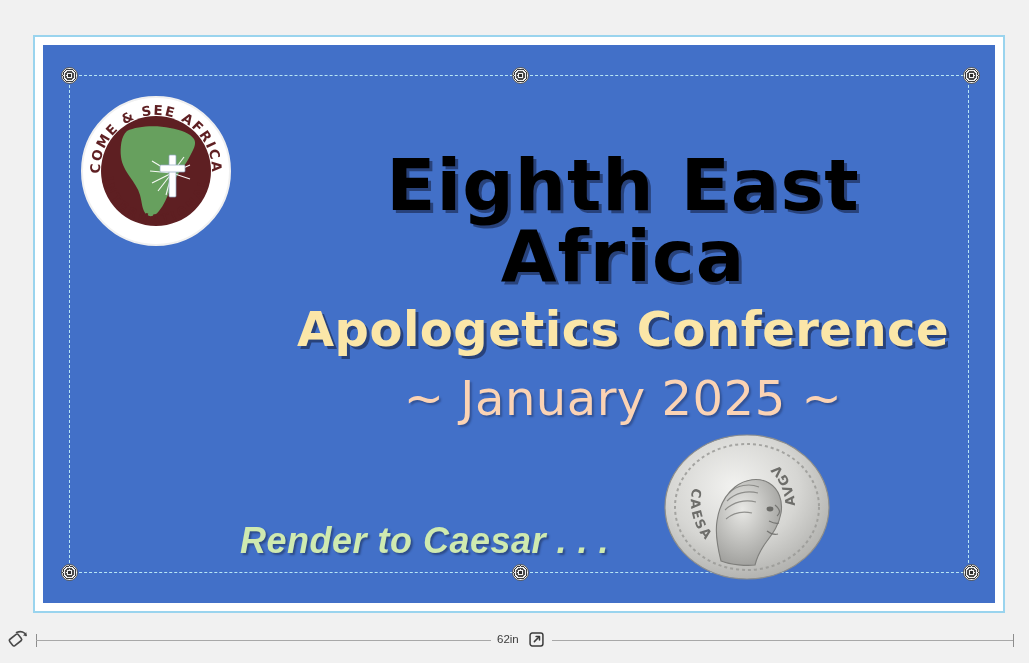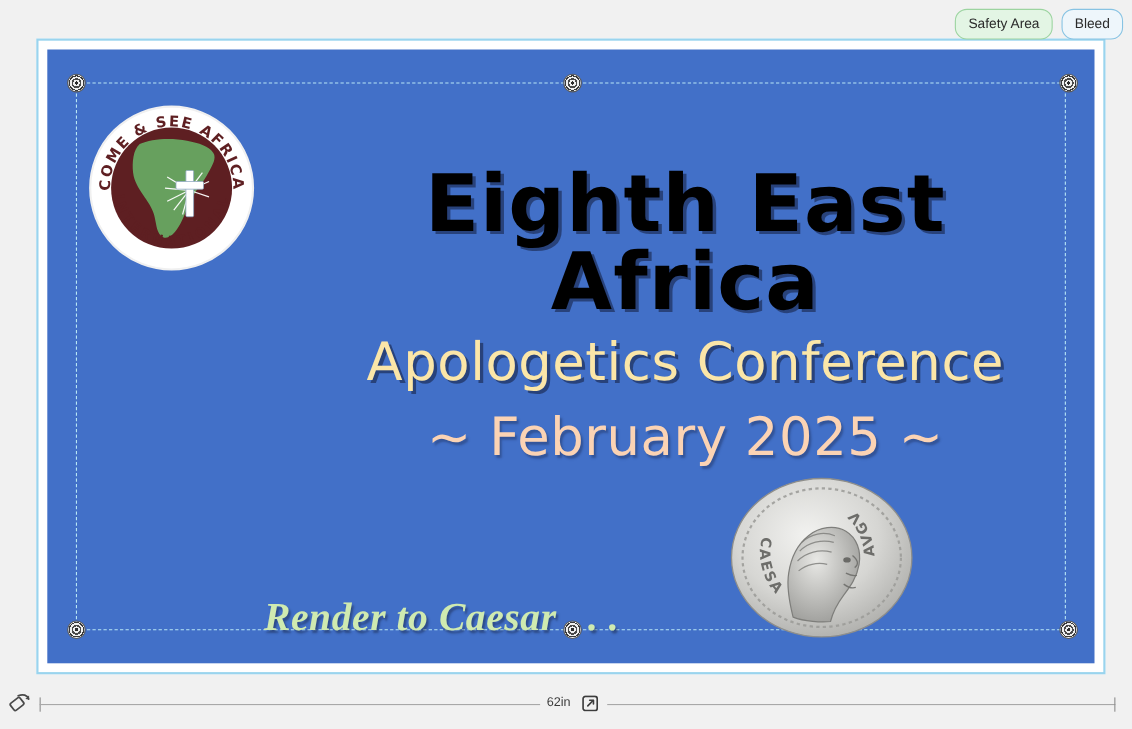--- a/index.html
+++ b/index.html
@@ -218,21 +218,21 @@
     font-weight: bold;
     font-size: 72px;
     line-height: 0.98;
     color: #000000;
     letter-spacing: 1px;
     text-shadow: 3px 3px 0 rgba(20,30,60,0.55);
     margin: 0;
   }
   .title-sub {
     font-family: "DejaVu Sans", sans-serif;
-    font-weight: normal;
+    font-weight: bold;
     font-size: 48px;
     line-height: 1.1;
     color: #fbe6a8;
     letter-spacing: 0.5px;
     text-shadow: 3px 3px 0 rgba(20,30,60,0.55);
     margin: 12px 0 0 0;
   }
   .date-line {
     position: absolute;
     left: 210px;
@@ -244,50 +244,45 @@
     font-size: 48px;
     color: #fbd3b4;
     letter-spacing: 0.5px;
     text-shadow: 2px 2px 2px rgba(20,30,60,0.35);
     z-index: 7;
   }
   .tagline {
     position: absolute;
     left: 197px;
     top: 475px;
-    font-family: Liberation Serif, serif;
+    font-family: Liberation Sans, sans-serif;
     font-style: italic;
     font-weight: bold;
     font-size: 36px;
     color: #cfeab0;
     letter-spacing: 0.5px;
     text-shadow: 2px 2px 2px rgba(20,30,60,0.45);
     z-index: 7;
-    margin-top: 20px;
   }
 
   
   .coin {
     position: absolute;
     left: 620px;
     top: 388px;
     width: 168px;
     height: 148px;
     z-index: 7;
   }
 </style>
 </head>
 <body>
 
 <div id="app">
 
-  <div class="guide-pills">
-    <div class="pill pill-safety">Safety Area</div>
-    <div class="pill pill-bleed">Bleed</div>
-  </div>
 
 
   <div class="artboard-wrap">
     <div class="banner">
 
       <div class="guide h top"></div>
       <div class="guide h bottom"></div>
       <div class="guide v left"></div>
       <div class="guide v right"></div>
 
@@ -338,21 +333,21 @@
             <textPath href="#arcBot" startOffset="50%" text-anchor="middle">INTERNATIONAL</textPath>
           </text>
         </svg>
       </div>
 
       <div class="headline-block">
         <div class="title-main">Eighth East Africa</div>
         <div class="title-sub">Apologetics Conference</div>
       </div>
 
-      <div class="date-line">~ February  2025 ~</div>
+      <div class="date-line">~ January  2025 ~</div>
 
       <div class="tagline">Render to Caesar . . .</div>
 
       <div class="coin">
         <svg viewBox="0 0 168 148" width="168" height="148">
           <defs>
             <radialGradient id="coinFace" cx="42%" cy="36%" r="72%">
               <stop offset="0%" stop-color="#f2f2f0"></stop>
               <stop offset="55%" stop-color="#d6d6d3"></stop>
               <stop offset="100%" stop-color="#a9a9a6"></stop>

